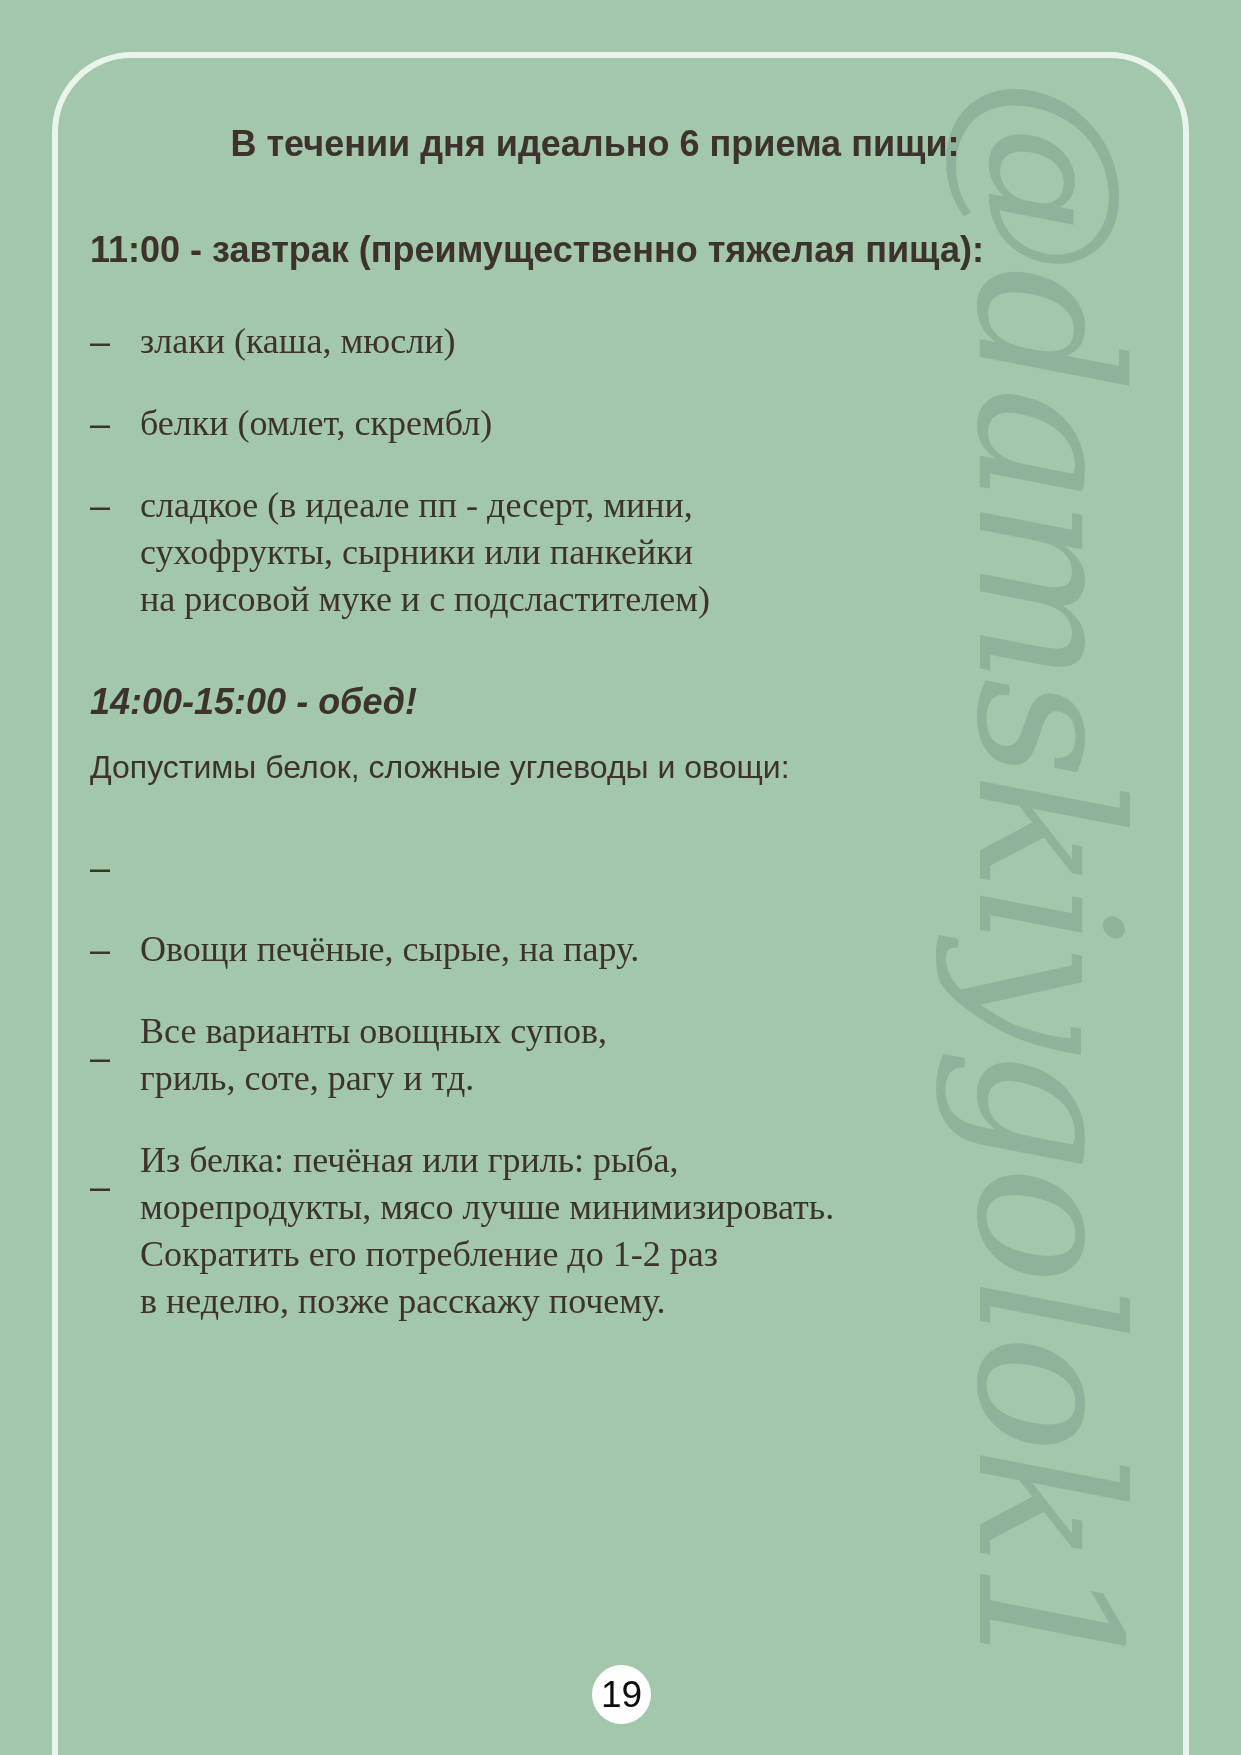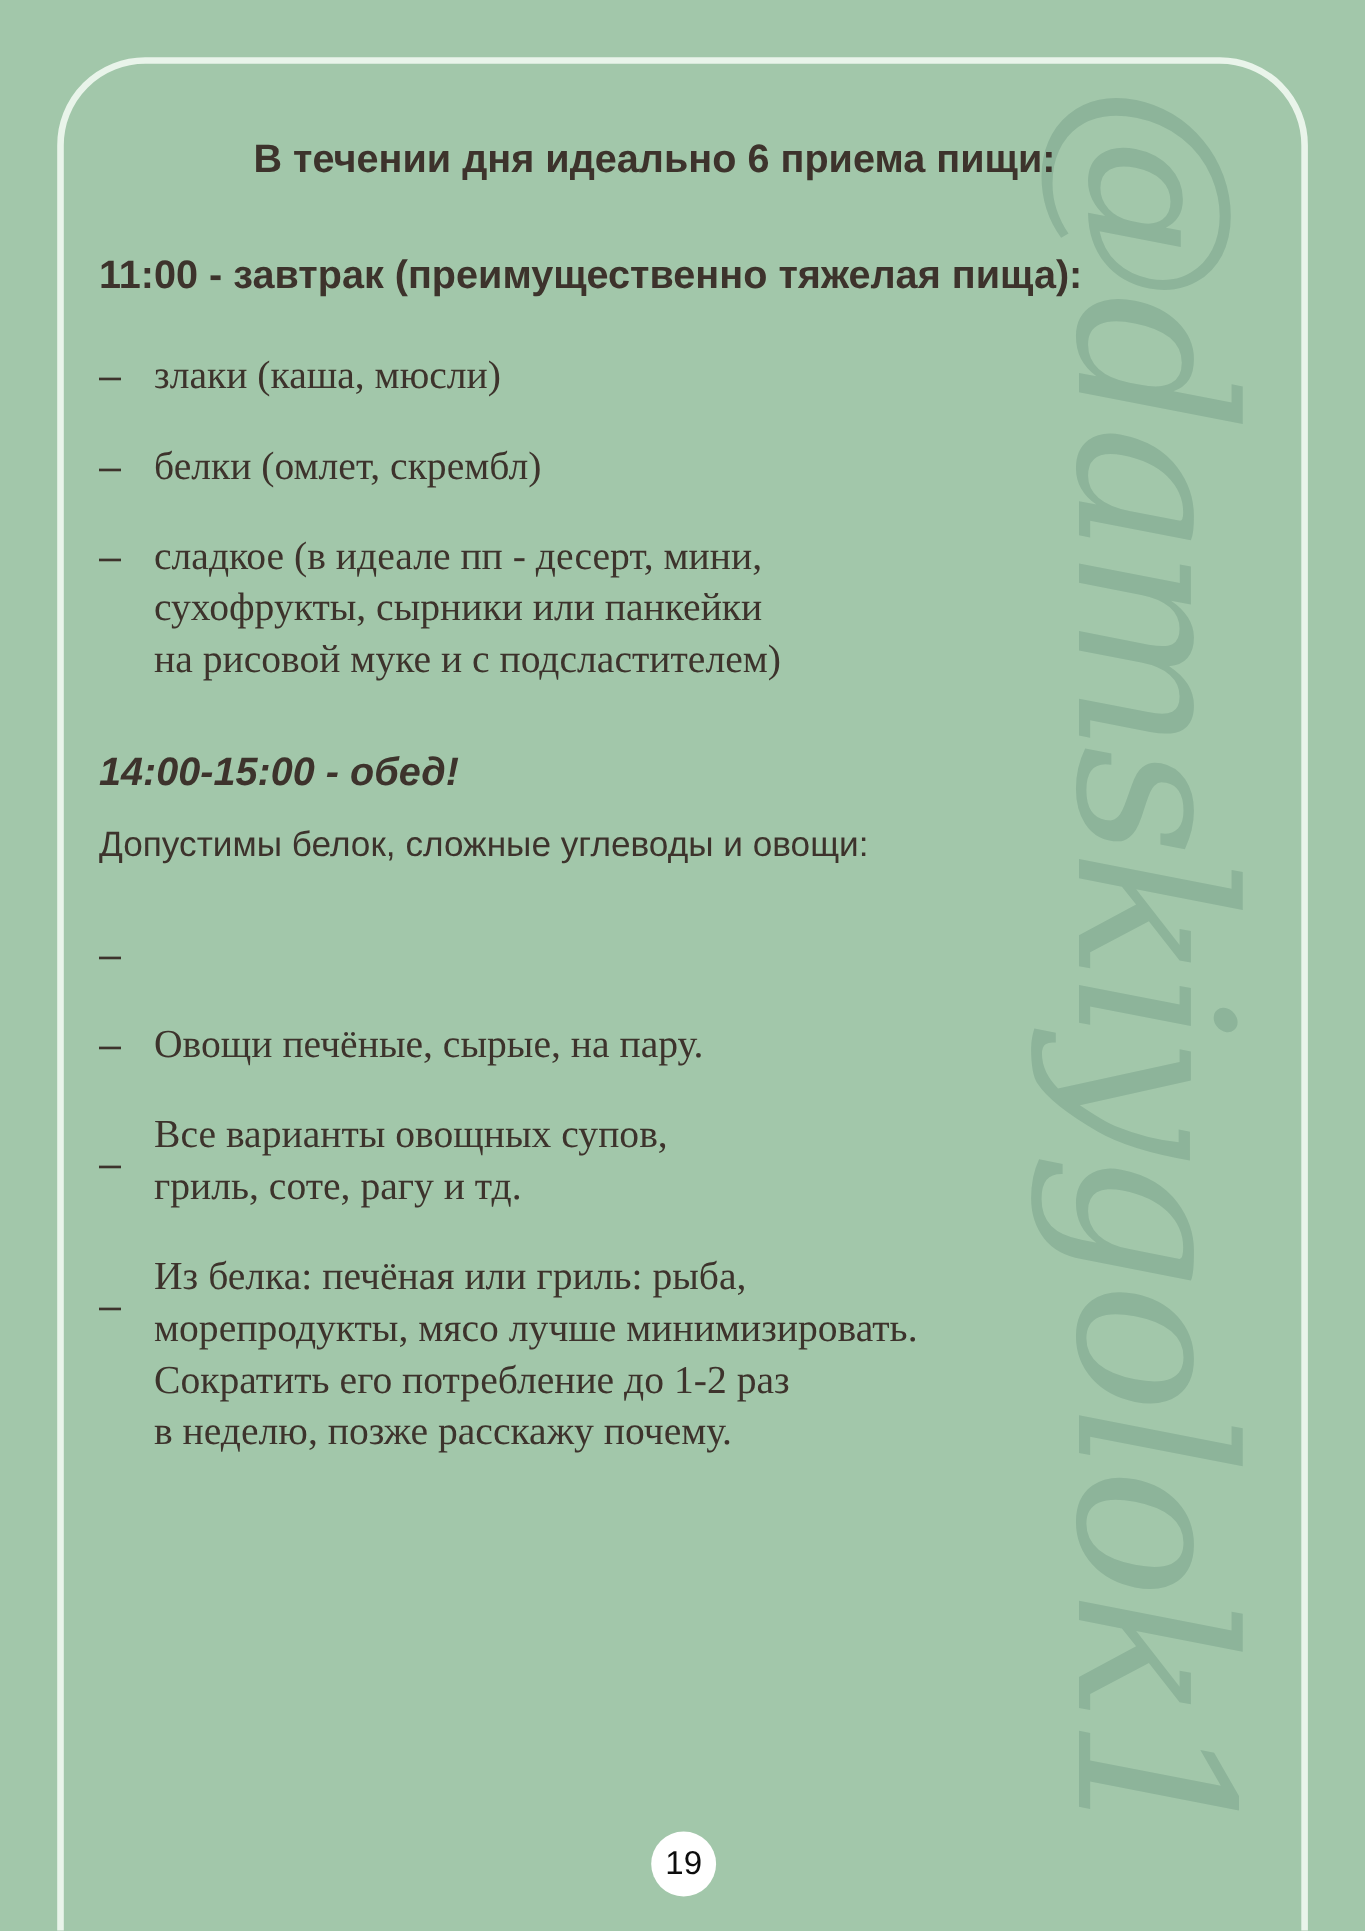--- a/index.html
+++ b/index.html
@@ -83,21 +83,21 @@
   .page-number-badge {
     position: absolute;
     left: 592px; top: 1665px;
     width: 59px; height: 59px;
     background: #ffffff;
     border-radius: 50%;
     z-index: 2;
     display: flex;
     align-items: center;
     justify-content: center;
-    font-size: 30px;
+    font-size: 37px;
     color: #0d0d0d;
   }
 </style>
 </head>
 <body>
 
 <div class="card-border"></div>
 
 <div class="watermark">@damskiygolok1</div>
 

